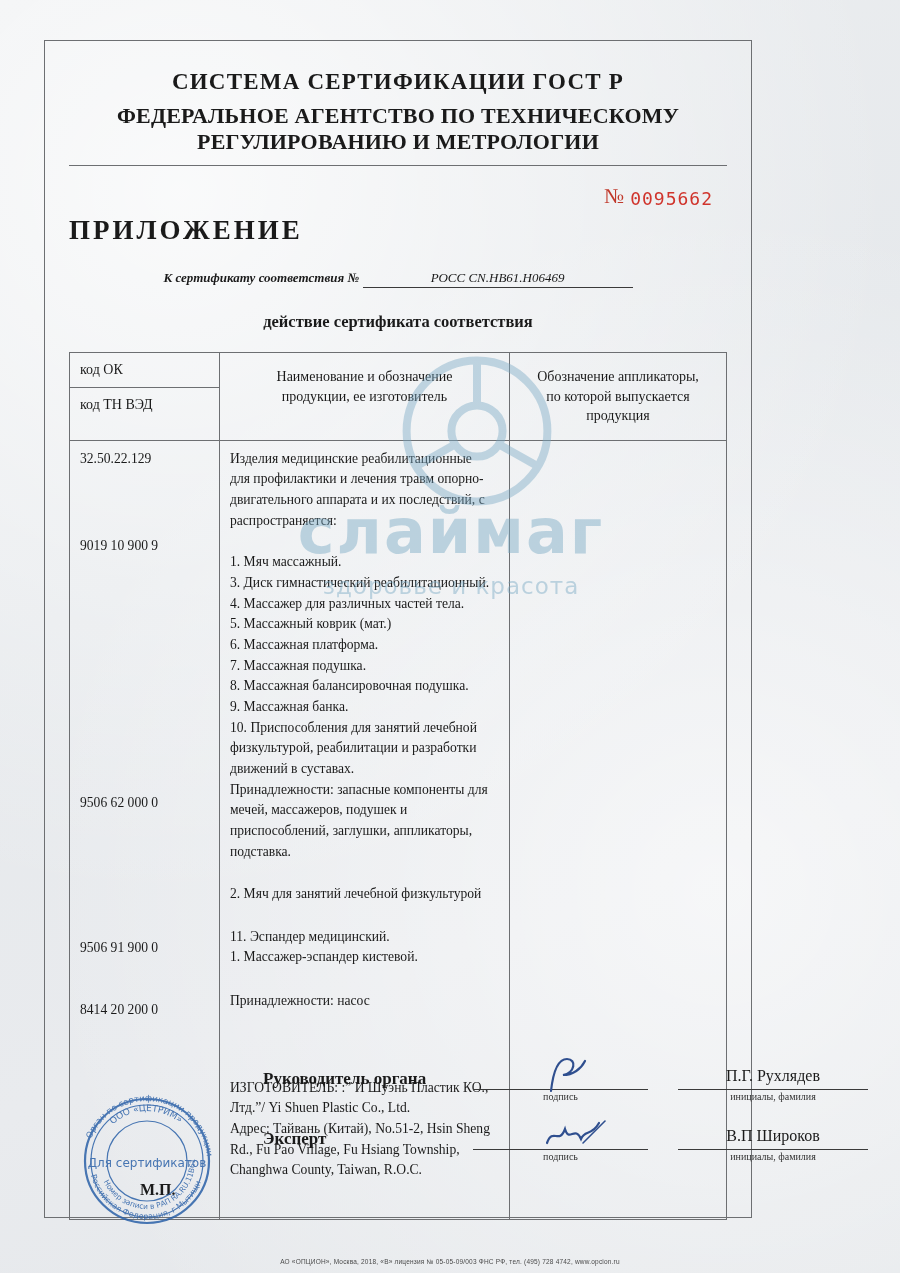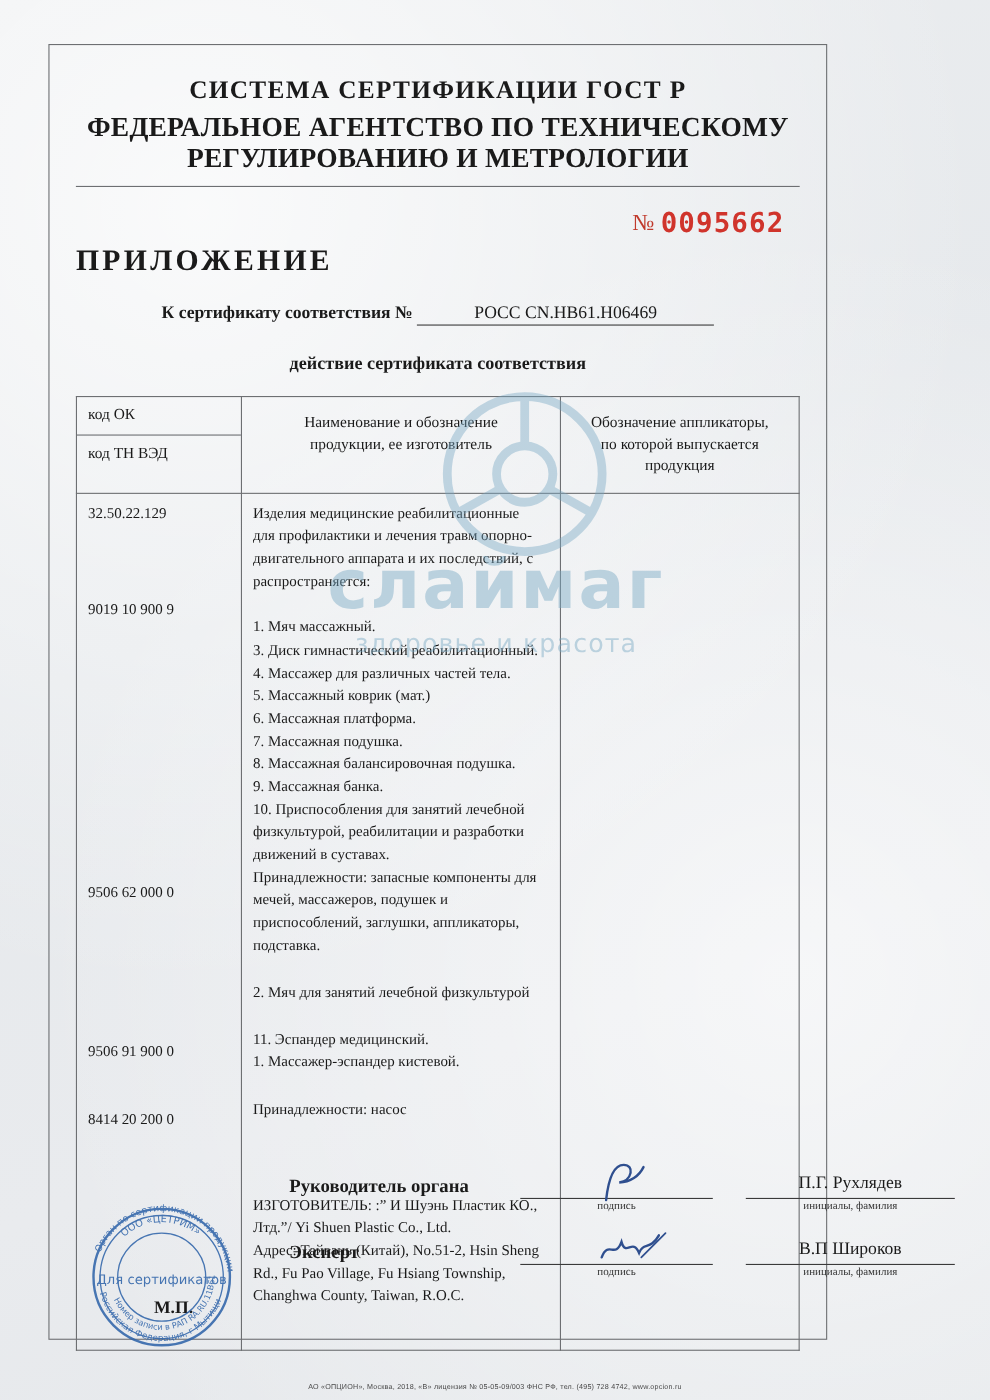--- a/index.html
+++ b/index.html
@@ -48,21 +48,21 @@
 
   .title-main {
     text-align: center;
     font-size: 23px;
     font-weight: bold;
     letter-spacing: 1.2px;
     margin-top: 12px;
   }
   .title-sub {
     text-align: center;
-    font-size: 25px;
+    font-size: 22px;
     font-weight: bold;
     margin-top: 8px;
     letter-spacing: 0.2px;
   }
   .rule {
     border-bottom: 1.3px solid #6d6f72;
     margin: 10px 0 0 0;
   }
 
   .numline {
@@ -73,36 +73,37 @@
     font-family: "Liberation Serif", serif;
   }
   .numline .nsym {
     color: #c0392b;
     font-size: 21px;
     vertical-align: 2px;
   }
   .numline .nval {
     color: #d0342c;
     font-family: "DejaVu Sans Mono", monospace;
-    font-size: 25px;
+    font-size: 18px;
     letter-spacing: 1px;
-    font-weight: bold;
+    font-weight: normal;
   }
 
   .heading-prilozhenie {
     font-size: 27px;
     font-weight: bold;
     letter-spacing: 3px;
     margin-top: 4px;
   }
 
   .certline {
     text-align: center;
-    font-size: 16px;
+    font-size: 13px;
     margin-top: 24px;
+    font-style: italic;
   }
   .certline .label { font-weight: bold; }
   .certline .value {
     display: inline-block;
     min-width: 250px;
     border-bottom: 1px solid #3a3a3a;
     text-align: center;
     padding: 0 10px 1px 10px;
     font-weight: normal;
   }

